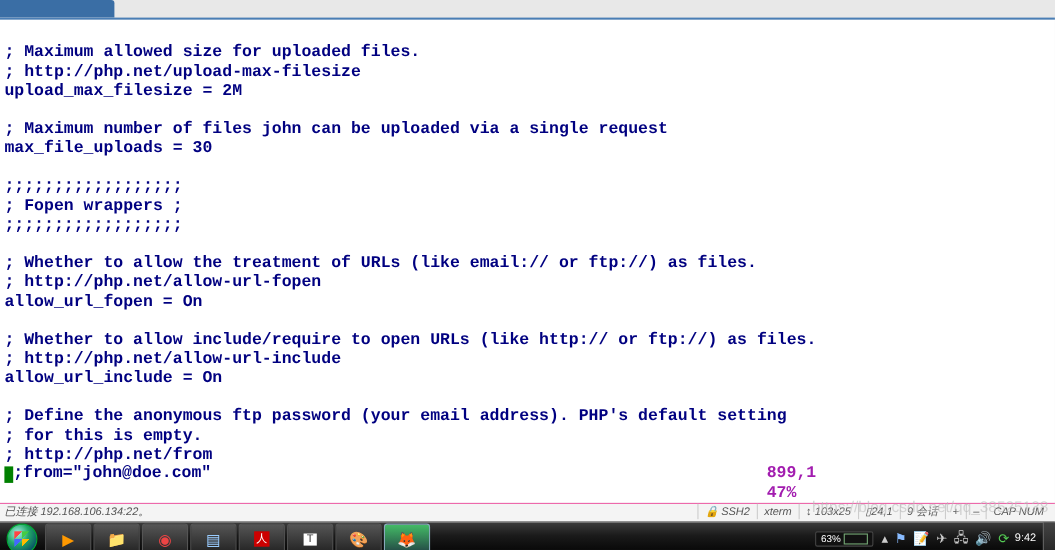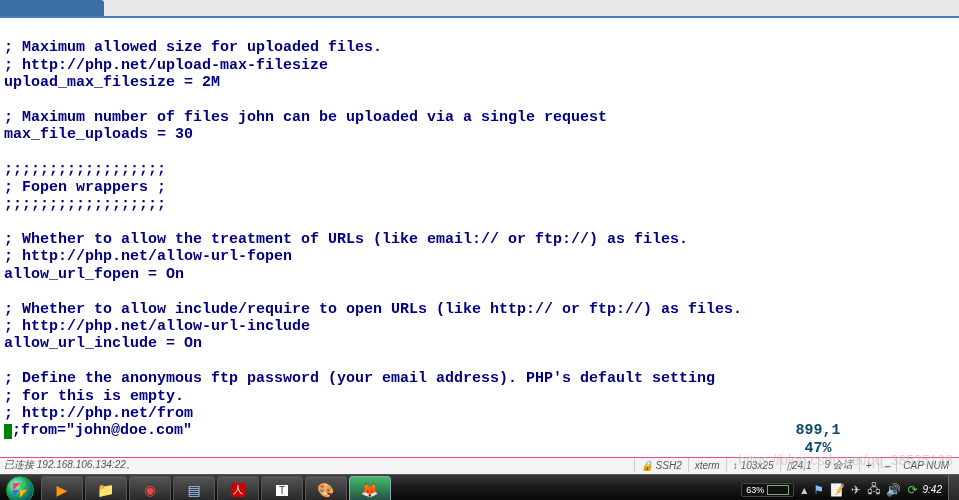--- a/index.html
+++ b/index.html
@@ -44,23 +44,22 @@
     background: #008000;
     vertical-align: text-bottom;
   }
   .vim-status {
     position: absolute;
     bottom: 0;
     right: 20px;
     font-family: "Consolas","Courier New",monospace;
     font-size: 15px;
     font-weight: bold;
-    color: #0c4a6e;
+    color: #a21caf;
     width: 260px;
-    text-align: center;
   }
   .vim-pos {
     display: inline-block;
     width: 120px;
   }
   .vim-pct {
     display: inline-block;
   }
   .term-status {
     background: #f4f4f4;
@@ -164,21 +163,20 @@
     width: 20px; height: 8px; border: 1px solid #7a7;
     margin-left: 3px; position: relative;
   }
   .battery-fill {
     background: #4c4; height: 100%; width: 63%;
   }
   .clock {
     text-align: center;
     line-height: 1;
     margin: 0 6px 0 2px;
-    font-style: italic;
   }
   .show-desktop {
     width: 10px; height: 30px;
     border-left: 1px solid #666;
     background: linear-gradient(to bottom,#444,#222);
   }
   .watermark {
     position: absolute;
     right: 6px;
     bottom: 32px;

